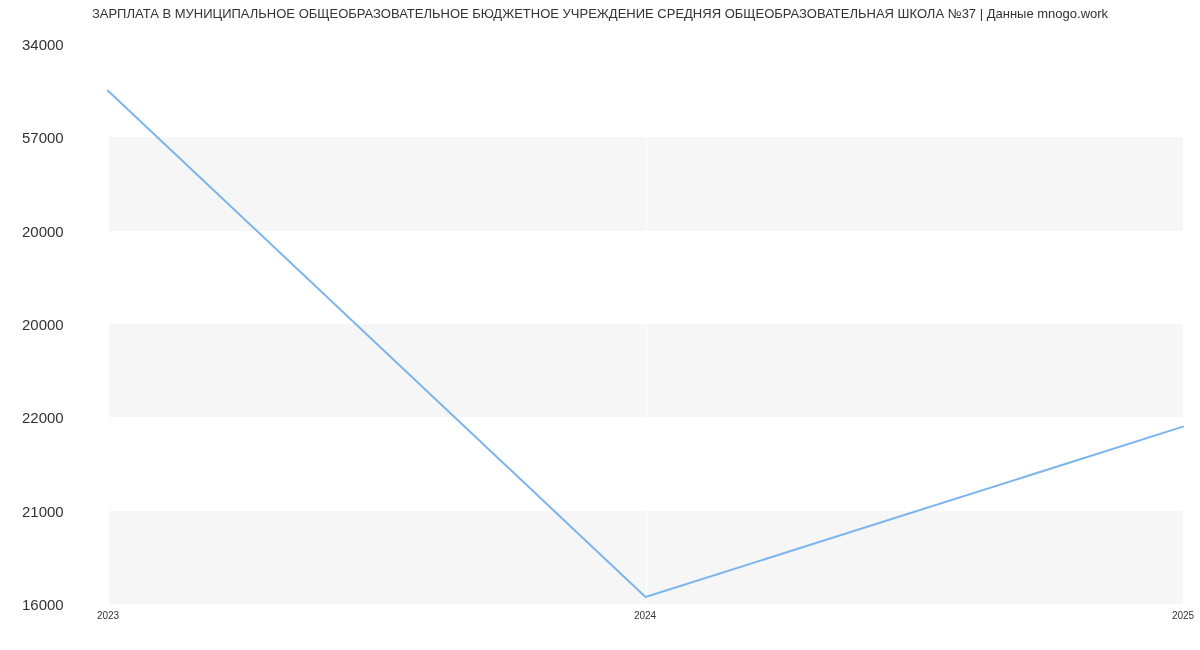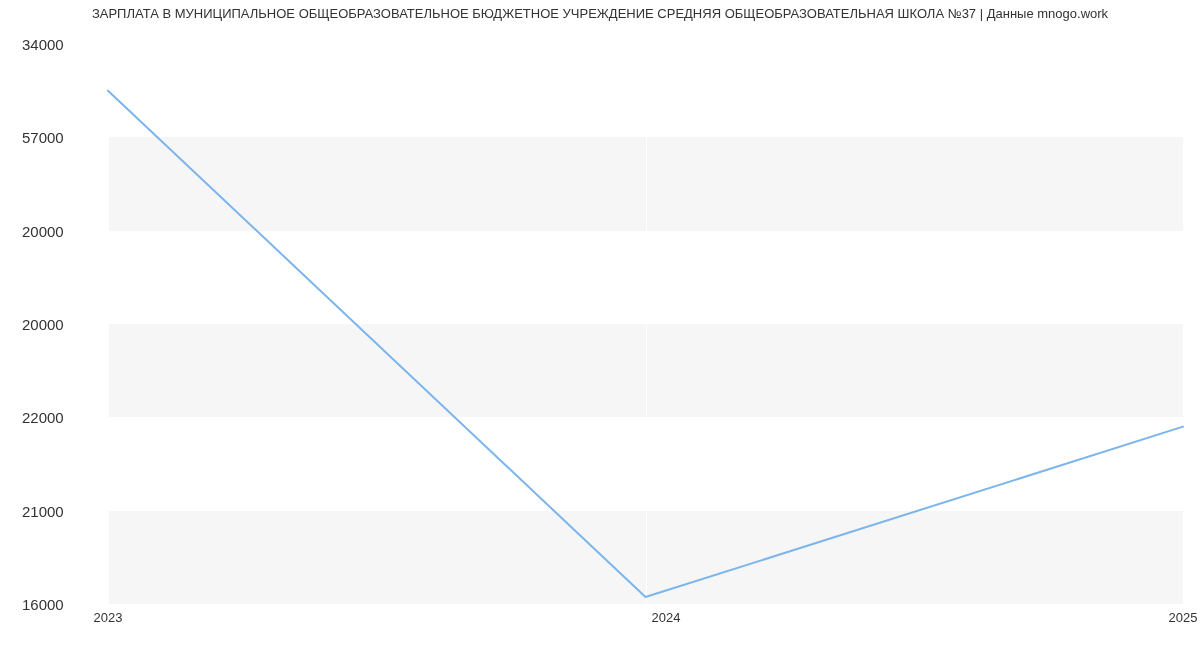--- a/index.html
+++ b/index.html
@@ -52,21 +52,21 @@
     right: 1098px;
     font-size: 15px;
     color: #333;
     transform: translateY(-50%);
     text-align: left;
     width: 80px;
   }
   .x-tick {
     position: absolute;
     top: 610px;
-    font-size: 13px;
+    font-size: 10px;
     color: #333;
     transform: translateX(-50%);
     text-align: center;
   }
   svg.line {
     position: absolute;
     left: 0;
     top: 0;
     width: 100%;
     height: 100%;
@@ -101,15 +101,15 @@
   </div>
 
 <div class="y-tick" style="top: 604px;">16000</div>
     <div class="y-tick" style="top: 510.667px;">21000</div>
     <div class="y-tick" style="top: 417.333px;">22000</div>
     <div class="y-tick" style="top: 324px;">20000</div>
     <div class="y-tick" style="top: 230.667px;">20000</div>
     <div class="y-tick" style="top: 137.333px;">57000</div>
     <div class="y-tick" style="top: 44px;">34000</div>
     <div class="x-tick" style="left: 108px;">2023</div>
-    <div class="x-tick" style="left: 666px;">2024</div>
+    <div class="x-tick" style="left: 645px;">2024</div>
     <div class="x-tick" style="left: 1183px;">2025</div>
   </div>
 
 </body></html>

